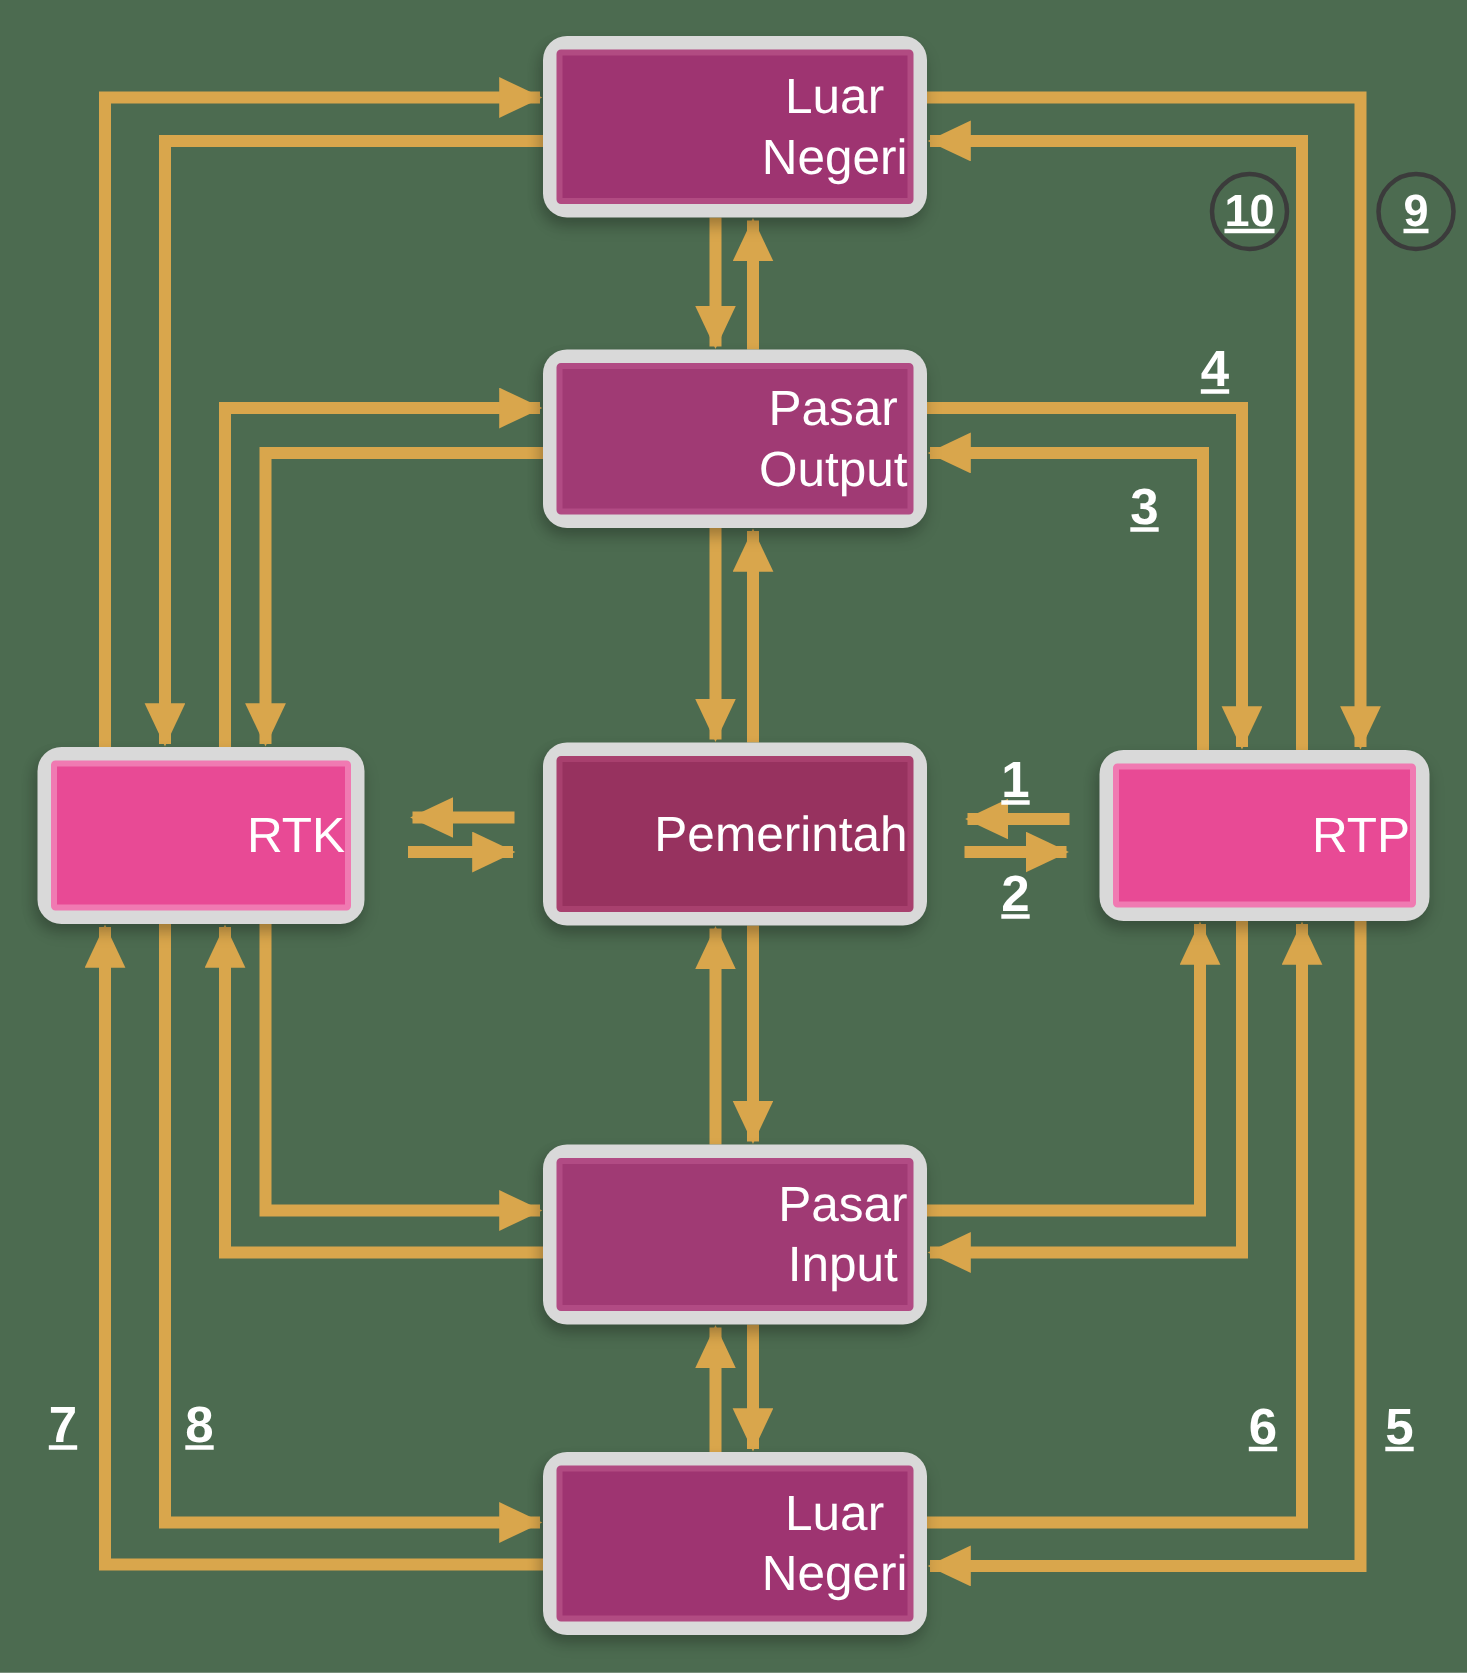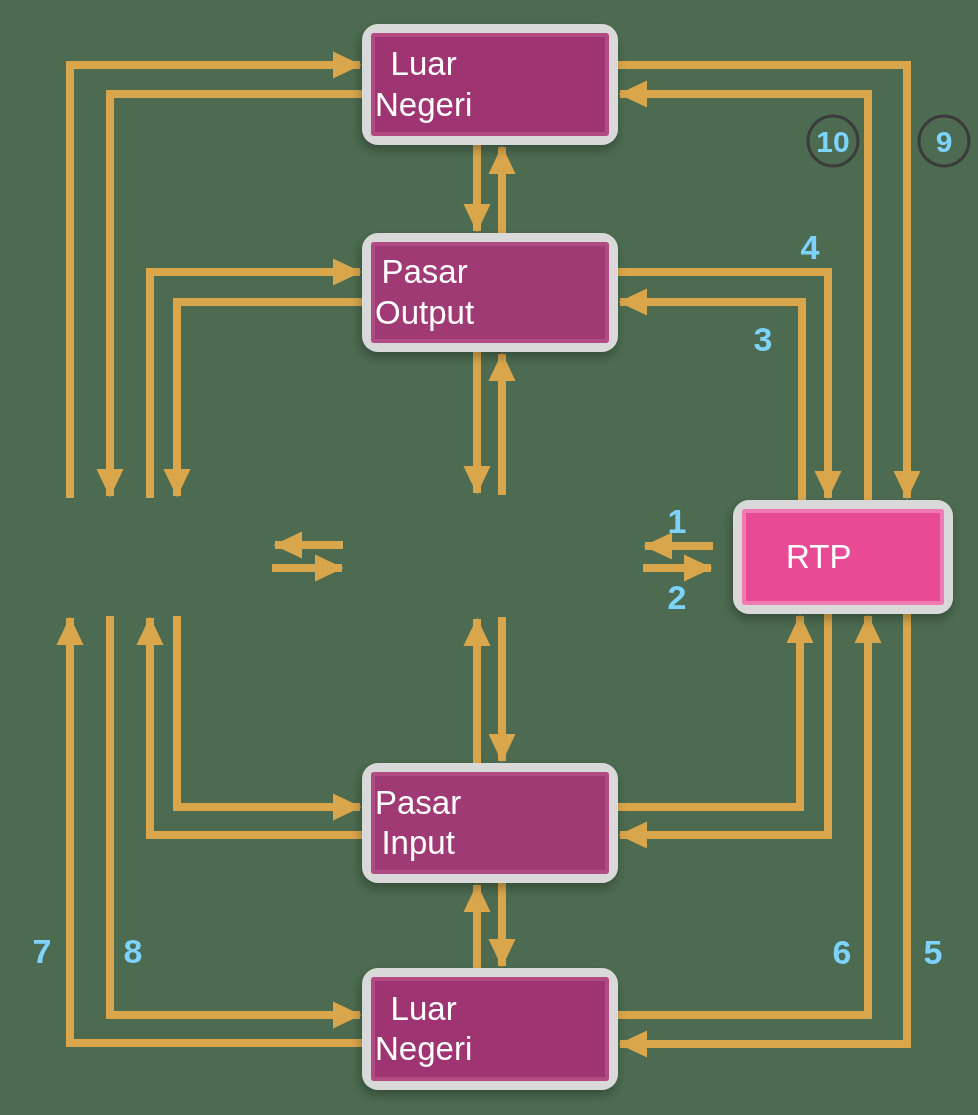--- a/index.html
+++ b/index.html
@@ -18,44 +18,45 @@
     border-radius:16px;
     padding:9px;
     box-sizing:border-box;
     box-shadow:0 6px 10px rgba(0,0,0,.18), -4px 4px 8px rgba(0,0,0,.10);
     display:flex;
   }
   .inner{
     flex:1;
     border:4px solid #0ea5e9;
     border-radius:3px;
-    display:flex;align-items:center;justify-content:flex-start;
+    display:flex;align-items:center;justify-content:flex-end;
   }
   .node-label{
     color:#ffffff;
     font-size:33px;
     line-height:1.22;
     text-align:center;
     white-space:pre-line;
   }
   
   .pos-ln-top      {left:362px;top:24px; width:256px;height:121px;}
   .pos-pasar-output{left:362px;top:233px;width:256px;height:119px;}
   .pos-rtk         {left:25px; top:498px;width:218px;height:118px;}
   .pos-pemerintah  {left:362px;top:495px;width:256px;height:122px;}
   .pos-rtp         {left:733px;top:500px;width:220px;height:114px;}
   .pos-pasar-input {left:362px;top:763px;width:256px;height:120px;}
   .pos-ln-bottom   {left:362px;top:968px;width:256px;height:122px;}
   
   .num{
     position:absolute;
     transform:translate(-50%,-50%);
-    color:#7dd3fc;
+    color:#ffffff;
     font-size:34px;
     font-weight:600;
+    text-decoration:underline;
   }
   .circled{
     width:47px;height:47px;
     border:3px solid #3b3b3b;
     border-radius:50%;
     display:flex;align-items:center;justify-content:center;
     font-size:30px;
   }
   .n1 {left:677px;top:521px;}
   .n2 {left:677px;top:597px;}
@@ -122,21 +123,31 @@
     </div>
   </div>
 
   <div class="frame pos-pasar-output">
     <div class="inner" style="background: rgb(160, 58, 116); border-color: rgb(177, 75, 132);">
       <span class="node-label">Pasar
 Output</span>
     </div>
   </div>
 
+  <div class="frame pos-rtk">
+    <div class="inner" style="background: rgb(232, 74, 149); border-color: rgb(240, 122, 178);">
+      <span class="node-label">RTK</span>
+    </div>
+  </div>
 
+  <div class="frame pos-pemerintah">
+    <div class="inner" style="background: rgb(151, 50, 95); border-color: rgb(168, 64, 110);">
+      <span class="node-label">Pemerintah</span>
+    </div>
+  </div>
 
   <div class="frame pos-rtp">
     <div class="inner" style="background: rgb(232, 74, 149); border-color: rgb(240, 122, 178); padding-left: 40px;">
       <span class="node-label">RTP</span>
     </div>
   </div>
 
   <div class="frame pos-pasar-input">
     <div class="inner" style="background: rgb(160, 58, 116); border-color: rgb(177, 75, 132);">
       <span class="node-label">Pasar

